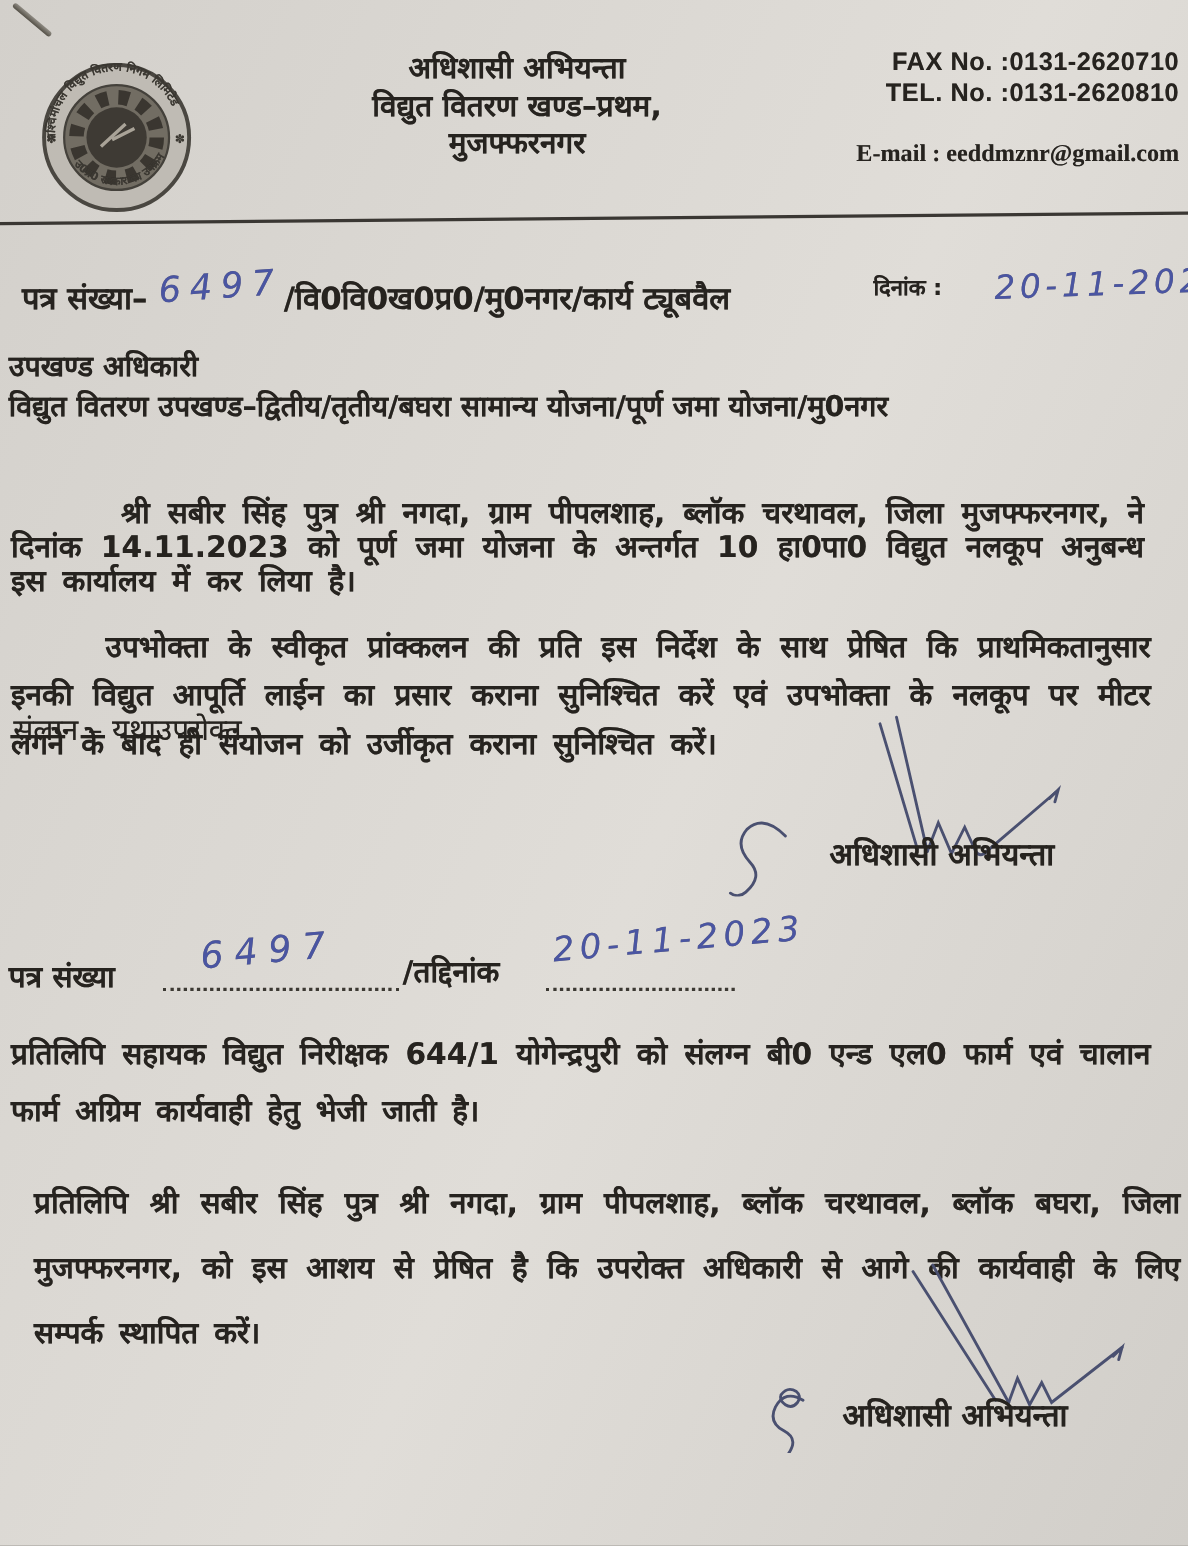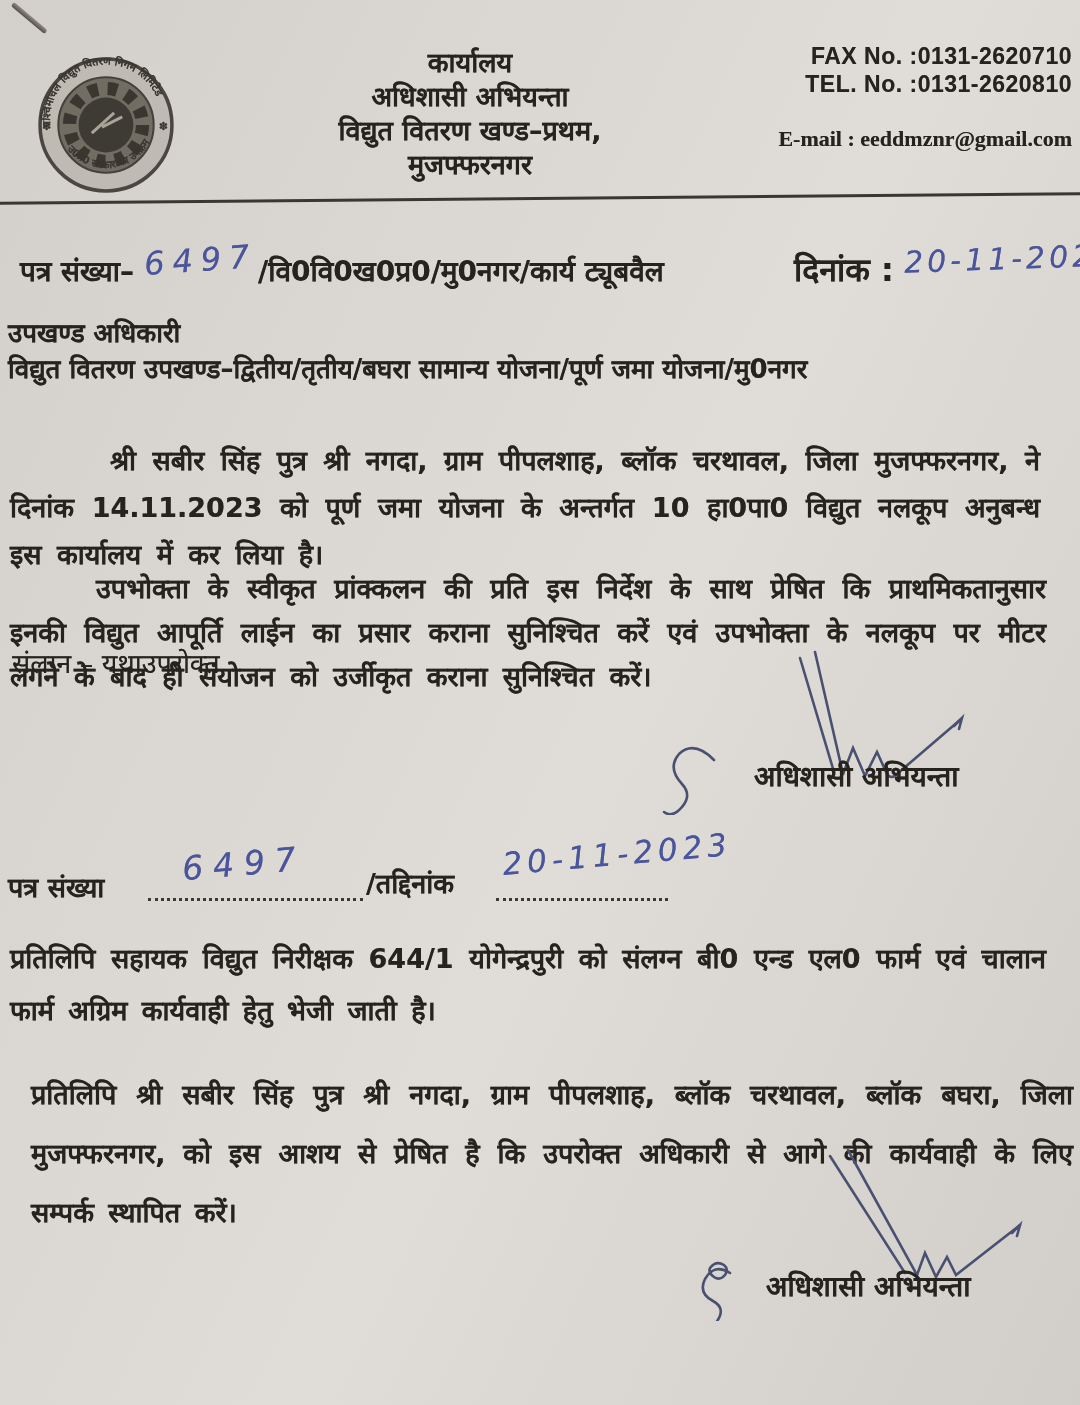--- a/index.html
+++ b/index.html
@@ -21,36 +21,36 @@
   .contact{position:absolute;left:690px;top:42px;width:382px;text-align:right;}
   .contact .fx,.contact .tl{font-size:23px;font-weight:700;letter-spacing:.5px;line-height:28px;font-family:"Liberation Sans",sans-serif;}
   .contact .em{font-size:22px;font-weight:700;line-height:30px;font-family:"Liberation Serif",serif;margin-top:26px;}
   
   .divider{position:absolute;left:-4px;top:197px;width:1090px;height:3px;background:#3a3733;transform:rotate(-0.5deg);}
   
   .ref1{position:absolute;left:20px;top:202px;width:1072px;height:50px;margin-top:43px;}
   .ref1 .lbl{position:absolute;left:0;top:6px;font-size:28px;font-weight:700;}
   .ref1 .num{position:absolute;left:124px;top:-4px;}
   .ref1 .pth{position:absolute;left:238px;top:6px;font-size:28px;font-weight:700;}
-  .ref1 .dlbl{position:absolute;left:774px;top:2px;font-size:32px;font-weight:700;}
+  .ref1 .dlbl{position:absolute;left:774px;top:2px;font-size:20px;font-weight:700;}
   .ref1 .date{position:absolute;left:884px;top:-4px;}
   .hand{font-style:italic;color:#4a55a2;font-weight:400;white-space:nowrap;}
   .h32{font-size:32px;letter-spacing:8px;transform:rotate(-4deg);}
   .h31{font-size:30px;letter-spacing:4px;transform:rotate(-2deg);}
   .h33{font-size:33px;letter-spacing:10px;transform:rotate(-5deg);}
   .h32b{font-size:31px;letter-spacing:5px;transform:rotate(-5deg);}
   
   .subject{position:absolute;left:8px;top:252px;font-size:29px;font-weight:700;}
   .subject .slbl{margin-right:36px;}
   
   .addr1{position:absolute;left:8px;top:314px;font-size:26px;font-weight:700;}
   .addr2{position:absolute;left:8px;top:350px;font-size:26px;font-weight:700;}
   
   .para{position:absolute;left:10px;font-size:27px;font-weight:700;text-align:justify;word-spacing:6px;}
-  .p1{top:410px;width:1030px;text-indent:100px;line-height:47px;}
+  .p1{top:424px;width:1030px;text-indent:100px;line-height:31px;}
   .p2{top:528px;width:1036px;text-indent:86px;line-height:44px;margin-top:39px;}
   .enclosure{position:absolute;left:12px;top:644px;font-size:27px;font-weight:400;}
   
   .sig{position:absolute;}
   .sig .title{position:absolute;font-size:28px;font-weight:700;white-space:nowrap;}
   .sig1{left:660px;top:650px;width:380px;height:165px;}
   .sig1 .title{left:94px;top:106px;}
   .sig2{left:680px;top:1146px;width:380px;height:175px;}
   .sig2 .title{left:86px;top:120px;}
   .strokes{position:absolute;left:0;top:0;}
@@ -86,21 +86,20 @@
       <textPath href="#arcT" startOffset="4%">पश्चिमांचल विद्युत वितरण निगम लिमिटेड</textPath>
     </text>
     <text font-size="10" font-weight="700" fill="#35322c">
       <textPath href="#arcB" startOffset="10%">उ0प्र0 सरकार का उपक्रम</textPath>
     </text>
     <text x="6" y="74" font-size="11" fill="#35322c">✽</text>
     <text x="121" y="74" font-size="11" fill="#35322c">✽</text>
   </svg>
 
   <div class="office">
-    <div>कार्यालय</div>
     <div>अधिशासी अभियन्ता</div>
     <div>विद्युत वितरण खण्ड–प्रथम,</div>
     <div>मुजफ्फरनगर</div>
   </div>
 
   <div class="contact">
     <div class="fx">FAX No. :0131-2620710</div>
     <div class="tl">TEL. No. :0131-2620810</div>
     <div class="em">E-mail : eeddmznr@gmail.com</div>
   </div>

